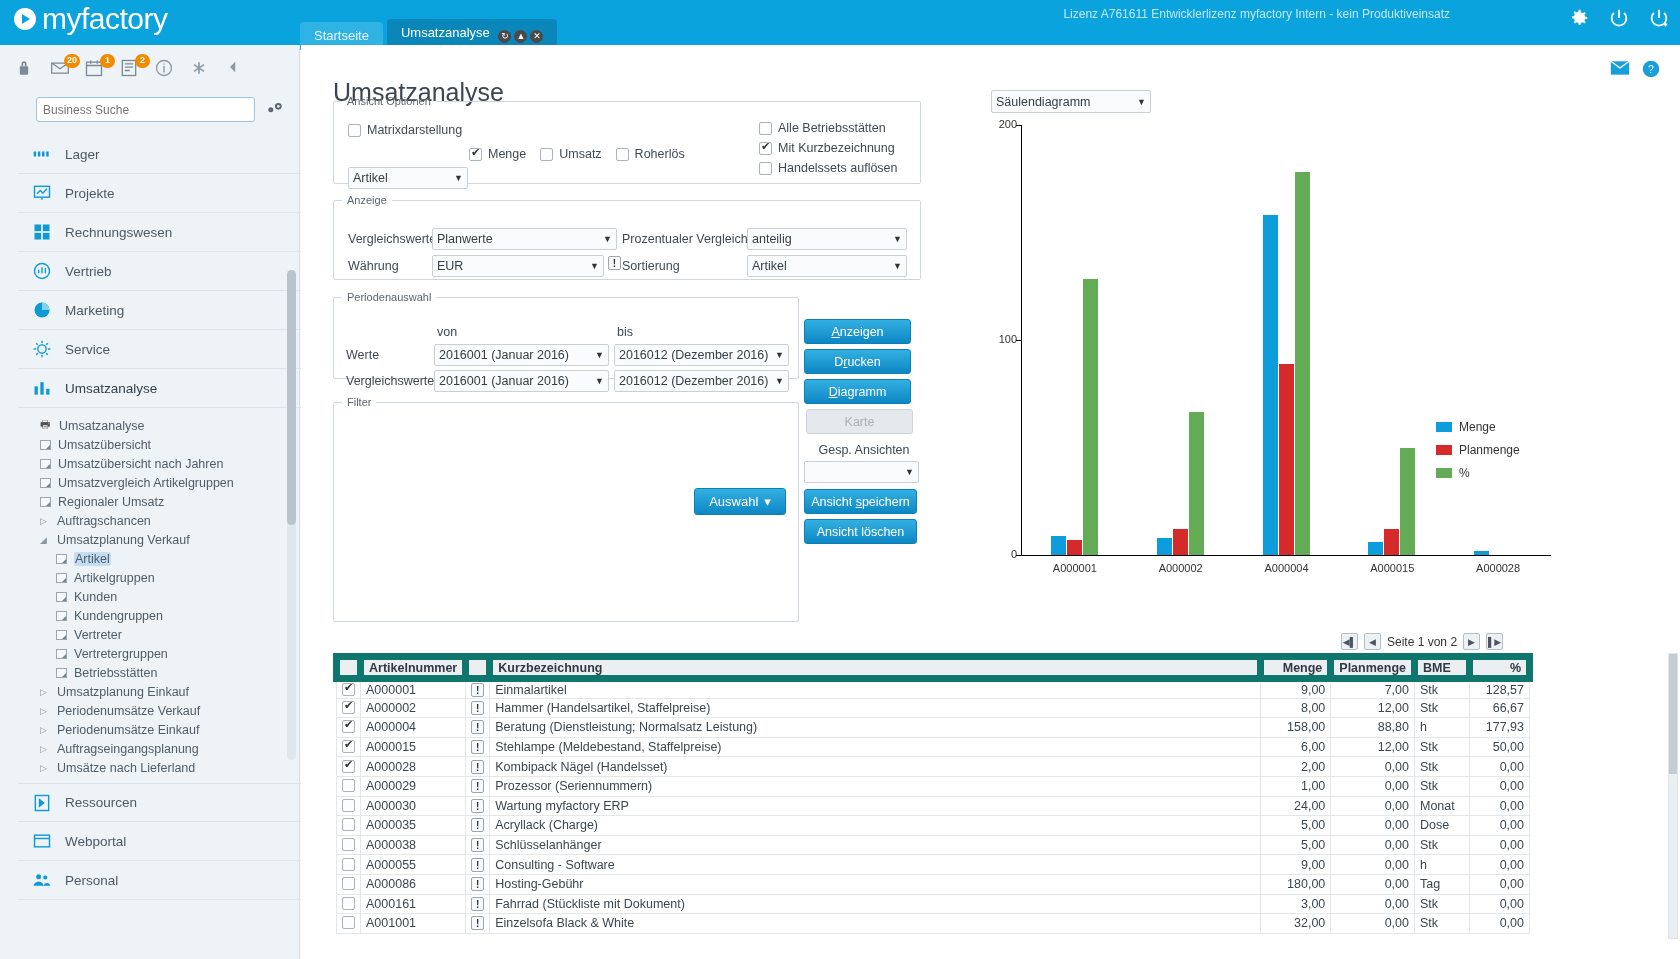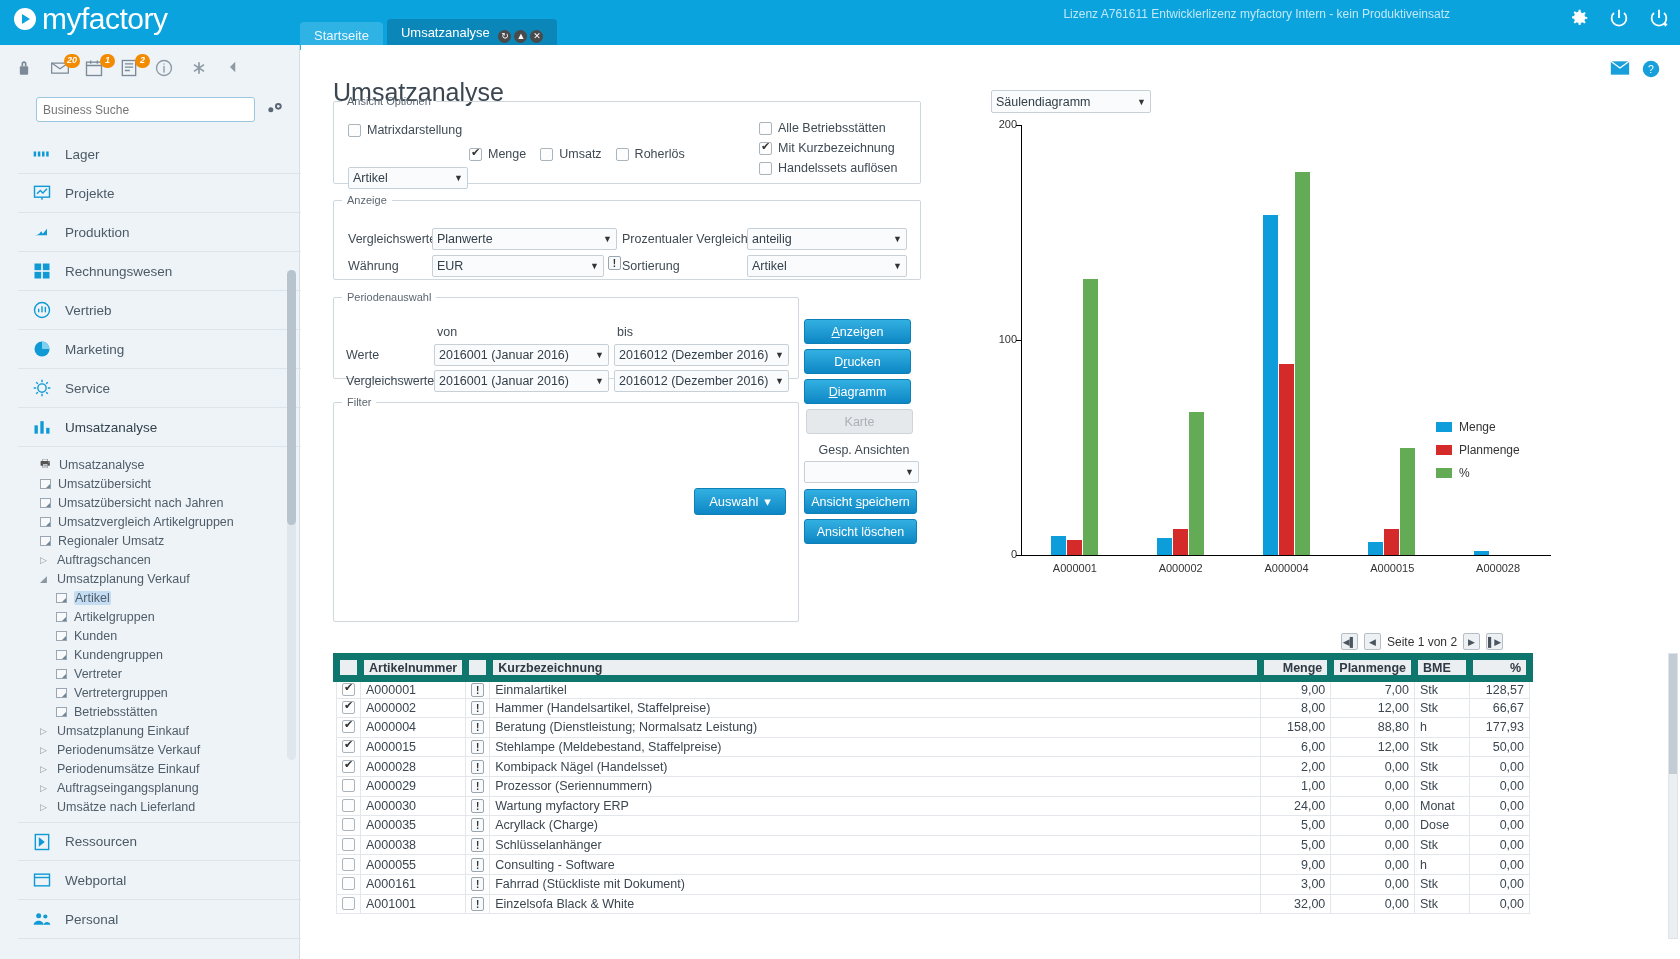--- a/index.html
+++ b/index.html
@@ -51,21 +51,21 @@
 
   
   .leftcol {
     position: absolute; left: 0; top: 45px; width: 300px; height: 914px;
     background: #eef3f7; border-right: 1px solid #d3dde4;
   }
   .quickbar {
     height: 48px; display: flex; align-items: center; gap: 13px;
     padding: 0 14px; background: #eef3f7;
   }
-  .qi { position: relative; width: 22px; height: 22px; font-style: italic; }
+  .qi { position: relative; width: 22px; height: 22px; }
   .badge {
     position: absolute; right: -9px; top: -4px; background: #f38b00; color: #fff;
     border-radius: 9px; font-size: 9px; line-height: 13px; min-width: 15px; height: 14px;
     text-align: center; padding: 0 3px; font-weight: bold;
   }
   .searchwrap { padding: 4px 14px 8px 12px; display: flex; align-items: center; gap: 10px; margin-left: 24px; }
   .searchbox {
     width: 236px; height: 25px; border: 1px solid #9cc6e0; background: #fff;
     border-radius: 3px; font-size: 12px; padding: 0 6px; color: #999;
     font-family: "Liberation Sans", sans-serif;
@@ -314,28 +314,20 @@
     </div>
     <div class="navitem">
       <span class="navicon">
         <svg width="20" height="20" viewBox="0 0 24 24" fill="none" stroke="#0f9ad6" stroke-width="1.7">
             <rect x="3" y="4" width="18" height="13"></rect>
             <path d="M6 13l4-4 3 3 5-5"></path>
             <path d="M12 17v3"></path>
           </svg>
       </span>
       <span>Projekte</span>
-    </div>
-    <div class="navitem">
-      <span class="navicon">
-        <svg width="20" height="20" viewBox="0 0 24 24" fill="#0f9ad6">
-            <path d="M3 16c4 0 6-2 8-5l2 3 5-6v8z"></path>
-          </svg>
-      </span>
-      <span>Produktion</span>
     </div>
     <div class="navitem">
       <span class="navicon">
         <svg width="20" height="20" viewBox="0 0 24 24" fill="#0f9ad6">
             <rect x="3" y="3" width="8" height="8"></rect>
             <rect x="13" y="3" width="8" height="8"></rect>
             <rect x="3" y="13" width="8" height="8"></rect>
             <rect x="13" y="13" width="8" height="8"></rect>
           </svg>
       </span>
@@ -828,20 +820,30 @@
             <td>A000055</td>
             <td class="icell"><span class="ibtn">!</span></td>
             <td>Consulting - Software</td>
             <td class="num">9,00</td>
             <td class="num">0,00</td>
             <td>h</td>
             <td class="num">0,00</td>
           </tr>
           <tr>
             <td class="ckcell"><span class="cb"></span></td>
+            <td>A000086</td>
+            <td class="icell"><span class="ibtn">!</span></td>
+            <td>Hosting-Gebühr</td>
+            <td class="num">180,00</td>
+            <td class="num">0,00</td>
+            <td>Tag</td>
+            <td class="num">0,00</td>
+          </tr>
+          <tr>
+            <td class="ckcell"><span class="cb"></span></td>
             <td>A000161</td>
             <td class="icell"><span class="ibtn">!</span></td>
             <td>Fahrrad (Stückliste mit Dokument)</td>
             <td class="num">3,00</td>
             <td class="num">0,00</td>
             <td>Stk</td>
             <td class="num">0,00</td>
           </tr>
           <tr>
             <td class="ckcell"><span class="cb"></span></td>

